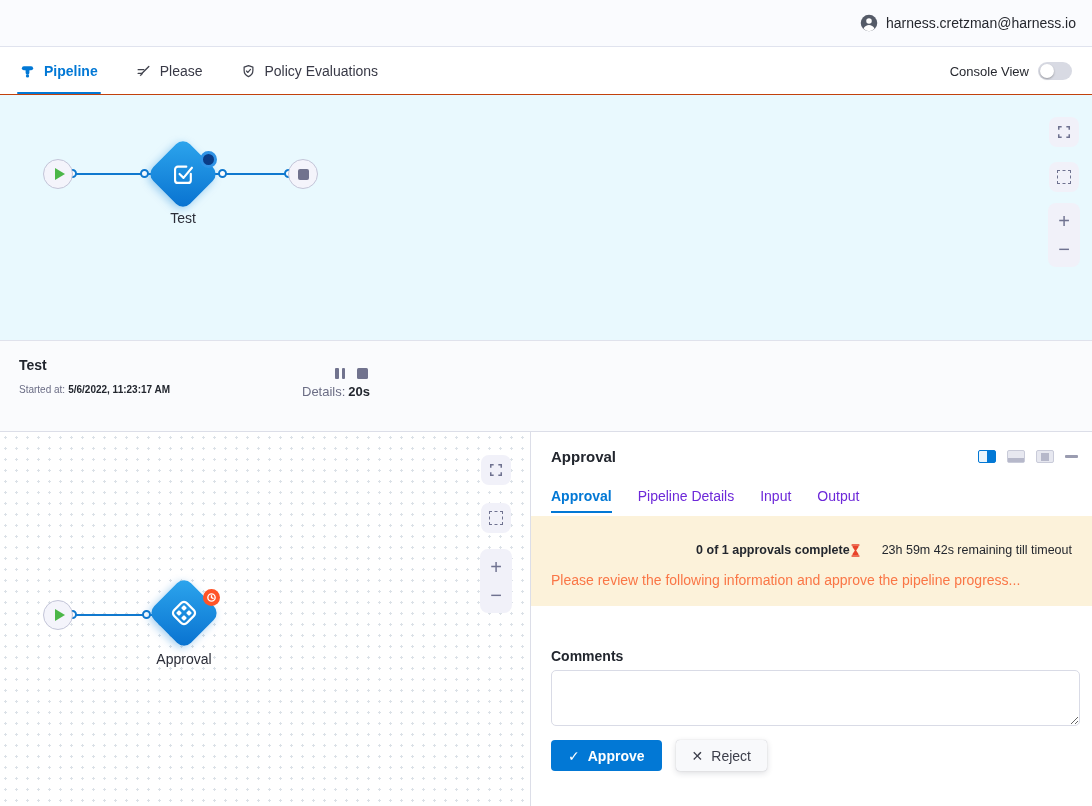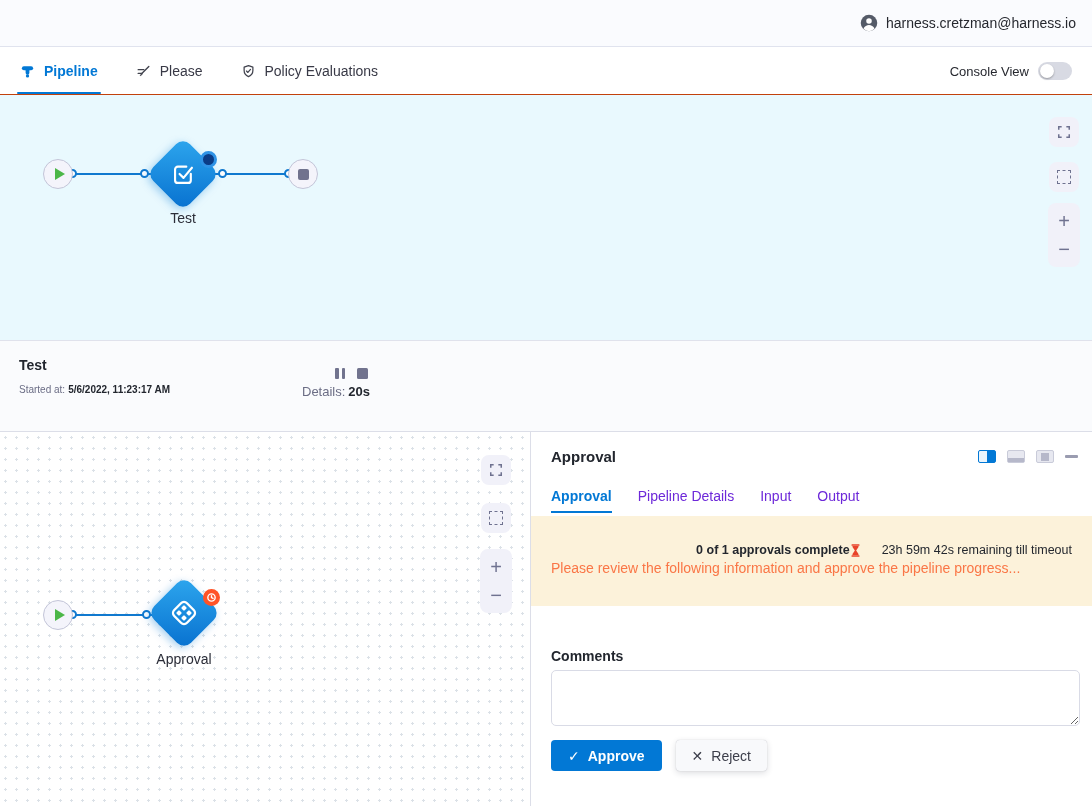--- a/index.html
+++ b/index.html
@@ -105,21 +105,21 @@
   .ptab { font-size:14px; color:#6d28d9; margin-right:26px; padding-bottom:7px; cursor:pointer; }
   .ptab.active { color:#0278d5; font-weight:bold; border-bottom:2px solid #0278d5; }
   .refresh { position:absolute; right:22px; top:54px; display:flex; align-items:center; gap:6px;
     color:#0278d5; font-size:14px; font-weight:bold; cursor:pointer;margin-top:48px; }
 
   .banner { position:absolute; left:0; top:84px; width:561px; height:90px; background:#fcf2da; padding:0 20px; }
   .banner-row1 { position:absolute; left:20px; right:14px; top:15px;
     display:flex; justify-content:flex-end; align-items:center;margin-top:12px; }
   .banner-progress { font-size:12.5px; font-weight:bold; color:#23272e; }
   .banner-timeout { display:flex; align-items:center; gap:21px; font-size:12.5px; font-weight:normal; color:#23272e; }
-  .banner-msg { position:absolute; left:20px; top:44px; font-size:14px; color:#fa7646; }
+  .banner-msg { position:absolute; left:20px; top:56px; font-size:14px; color:#fa7646; }
 
   .comments-label { position:absolute; left:20px; top:216px; font-size:14px; font-weight:bold; color:#22262e; }
   .comments-input { position:absolute; left:20px; top:238px; width:529px; height:56px;
     border:1px solid #d9dbe6; border-radius:5px; resize:both; font-family:inherit;
     font-size:13px; padding:6px 8px; color:#22262e; background:#fff; }
   .btn-row { position:absolute; left:20px; top:308px; display:flex; gap:14px; }
   .btn { display:inline-flex; align-items:center; justify-content:center; gap:8px;
     height:31px; border:none; border-radius:4px; font-family:inherit; font-size:14px;
     font-weight:bold; cursor:pointer; }
   .btn-approve { background:#0278d5; color:#fff; padding:0 17px; }

